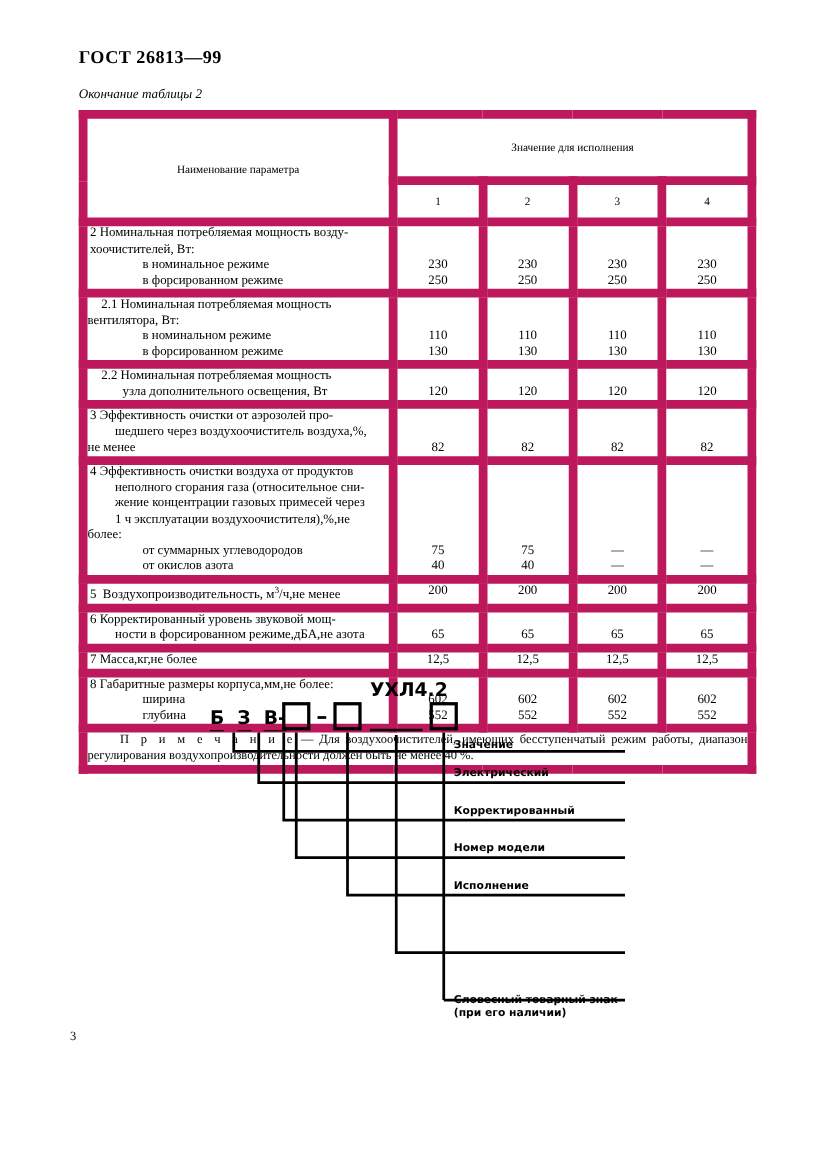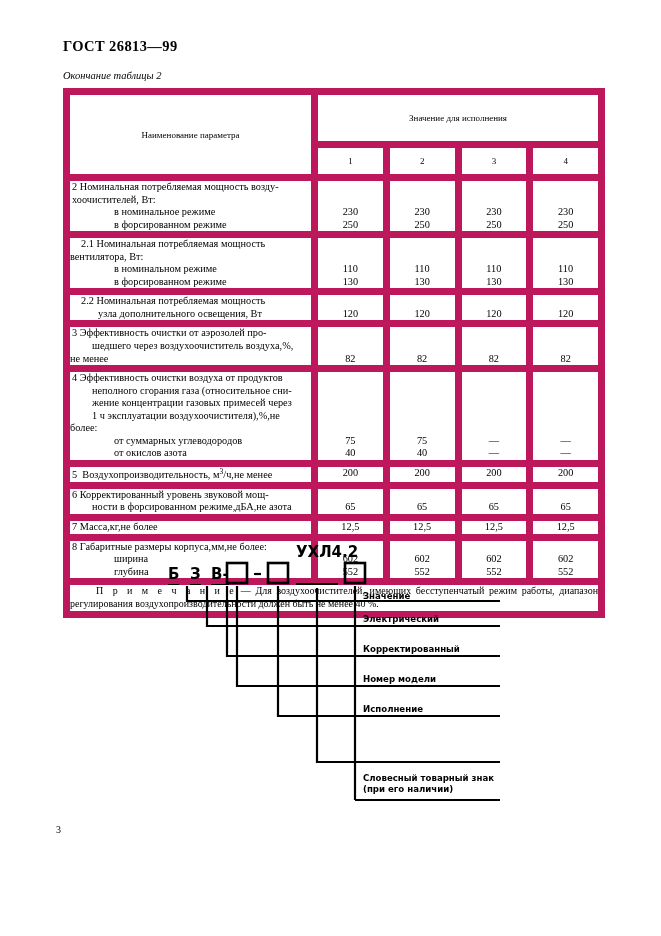--- a/index.html
+++ b/index.html
@@ -468,20 +468,20 @@
     <line x1="355" y1="800" x2="500" y2="800" stroke="#000" stroke-width="2.2"></line>
   </svg>
 
   <div class="desig" style="left:296px; top:543px;">УХЛ4.2</div>
 
   <div class="lbl" style="left:363px; top:591px;">Значение</div>
   <div class="lbl" style="left:363px; top:614px;">Электрический</div>
   <div class="lbl" style="left:363px; top:644px;">Корректированный</div>
   <div class="lbl" style="left:363px; top:674px;">Номер модели</div>
   <div class="lbl" style="left:363px; top:704px;">Исполнение</div>
-  <div class="lbl" style="left:363px; top:773px;">
+  <div class="lbl" style="left:363px; top:795px;">
     <span>Словесный товарный знак</span><br>
     <span>(при его наличии)</span>
   </div>
 
   <div class="pagenum">3</div>
 
 </div>
 
 </body></html>

